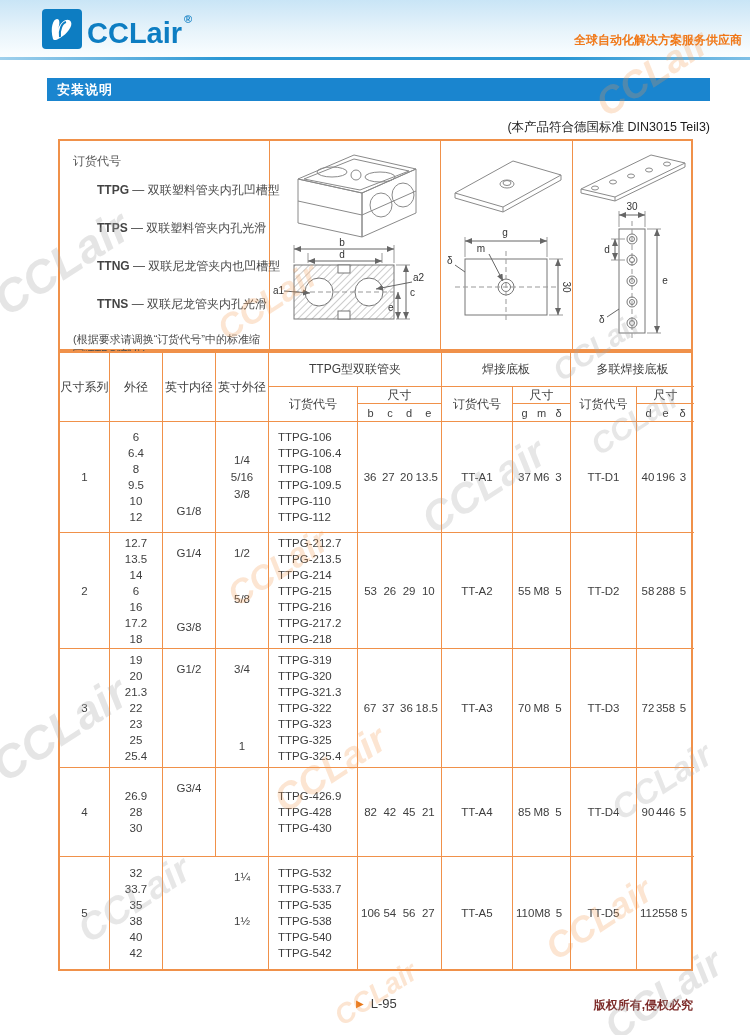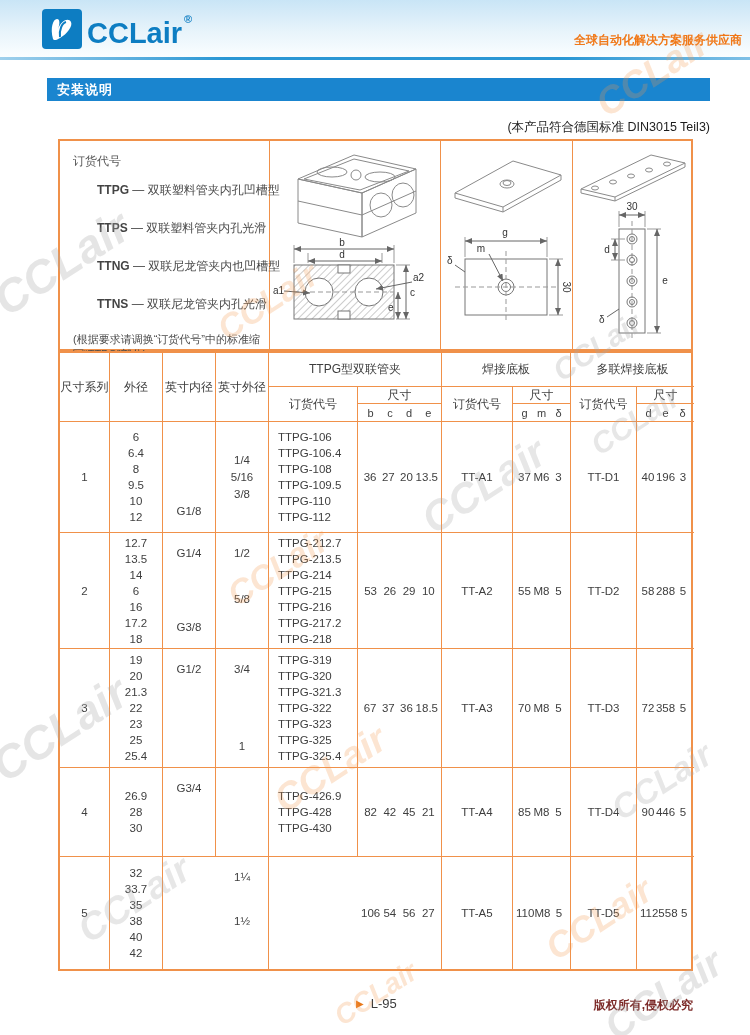--- a/index.html
+++ b/index.html
@@ -506,20 +506,28 @@
       </div>
       <div class="cell inch bl" style="grid-area: 8 / 4;">
         <div class="zone">
           <div>1¼</div>
         </div>
         <div class="zone">
           <div>1½</div>
         </div>
         <div class="zone"></div>
       </div>
+      <div class="cell codes bl" style="grid-area: 8 / 5;">
+        <div>TTPG-532</div>
+        <div>TTPG-533.7</div>
+        <div>TTPG-535</div>
+        <div>TTPG-538</div>
+        <div>TTPG-540</div>
+        <div>TTPG-542</div>
+      </div>
       <div class="cell nums bl" style="grid-area: 8 / 6;">
         <span>106</span>
         <span>54</span>
         <span>56</span>
         <span>27</span>
       </div>
       <div class="cell  bl" style="grid-area: 8 / 7;">TT-A5</div>
       <div class="cell nums bl" style="grid-area: 8 / 8;">
         <span>110</span>
         <span>M8</span>

